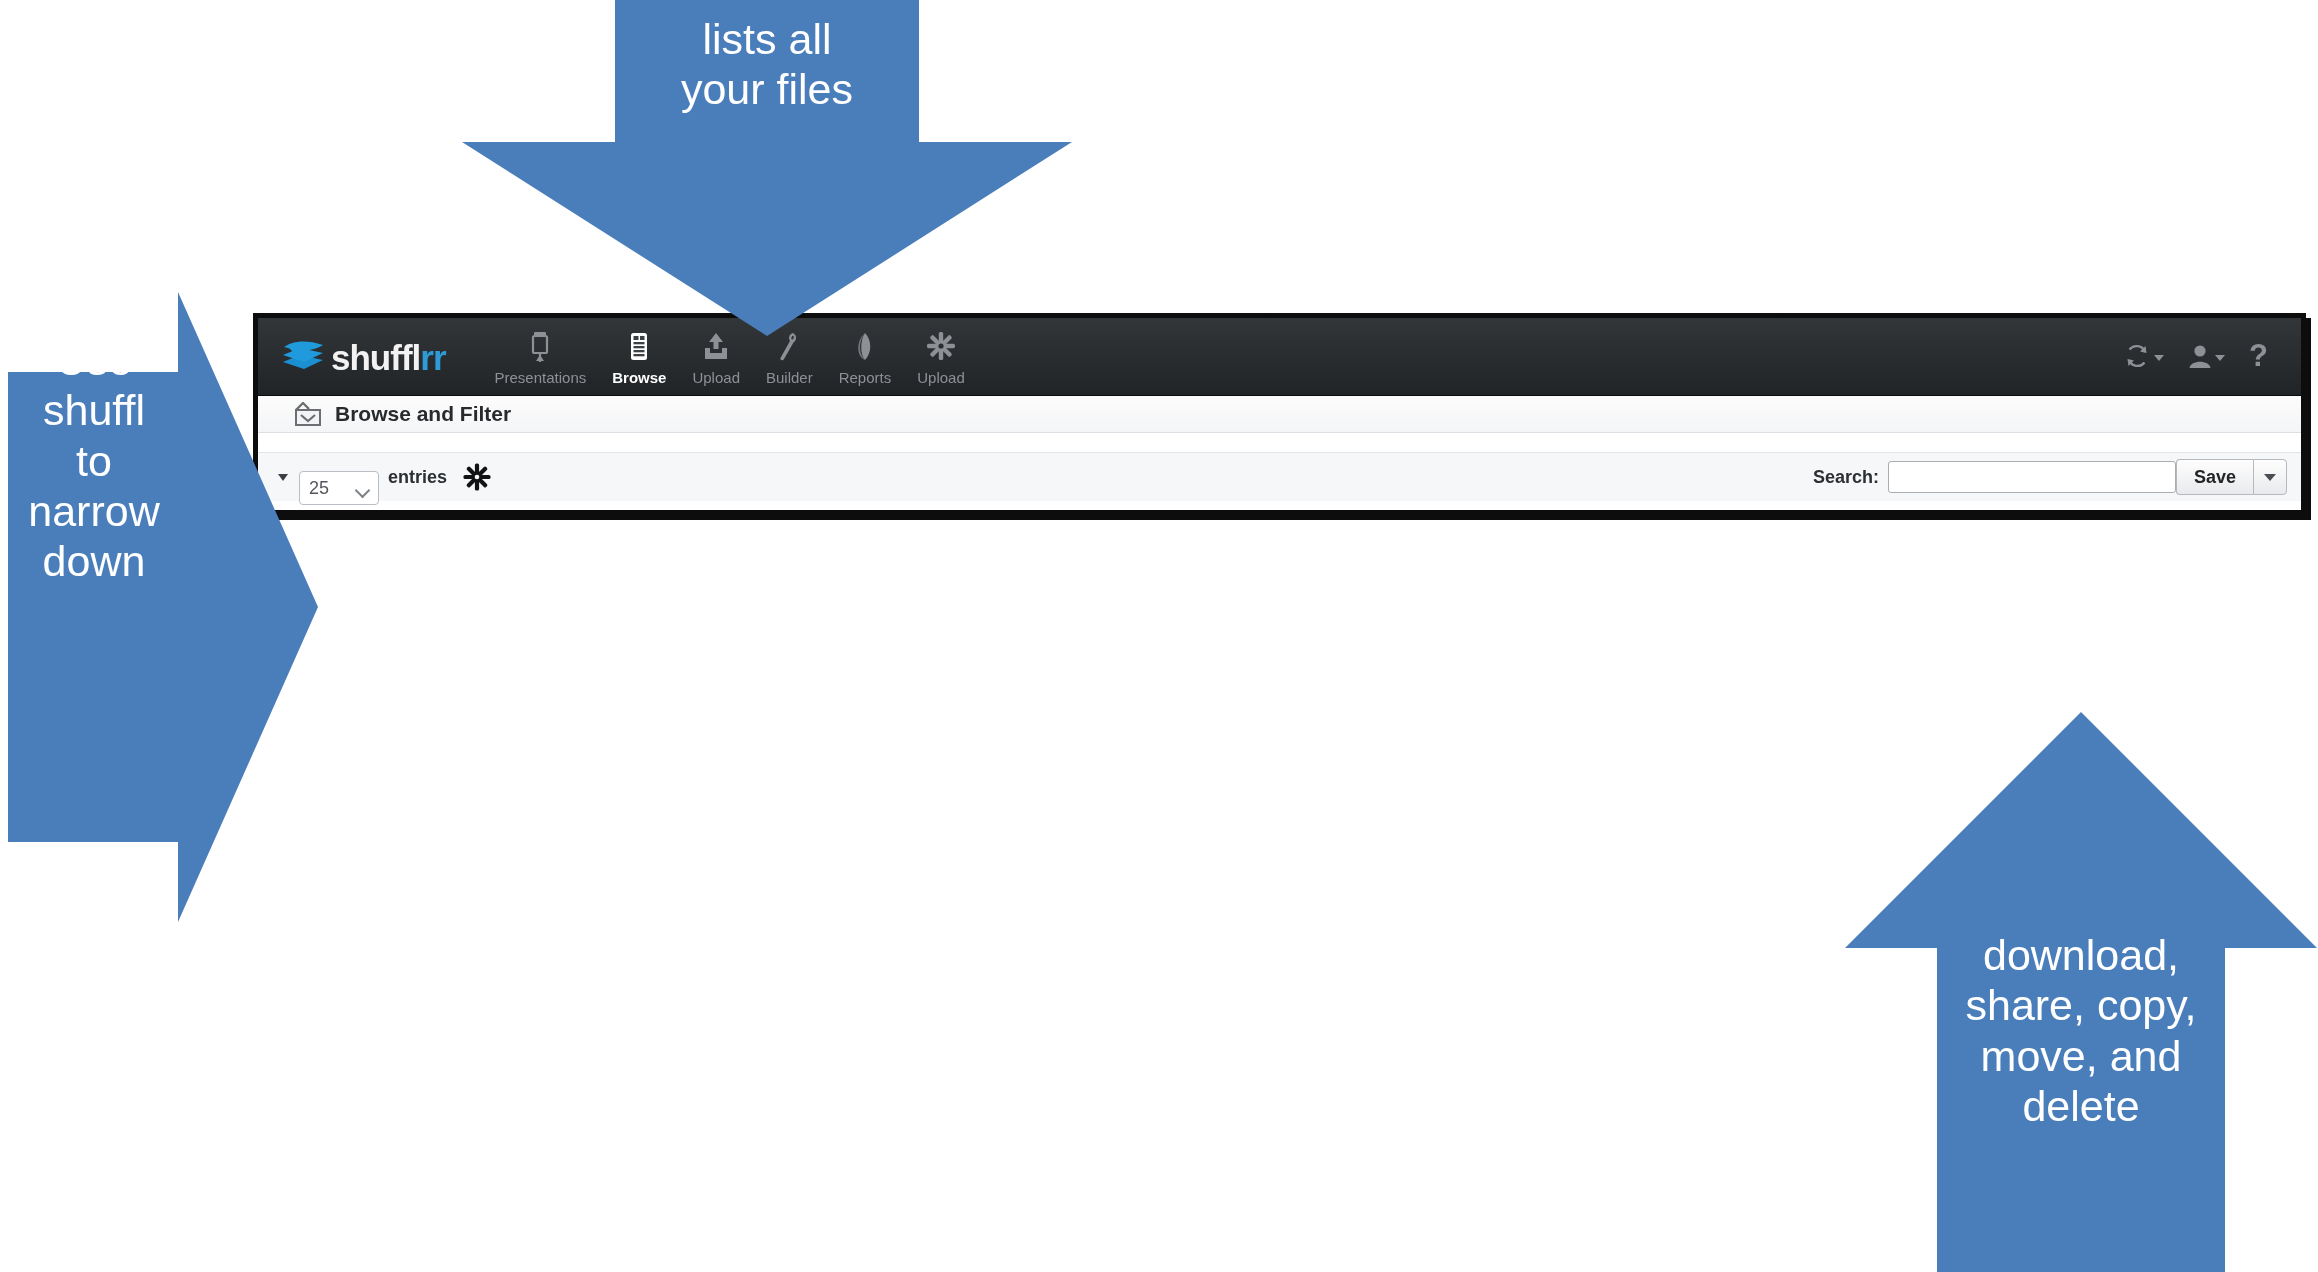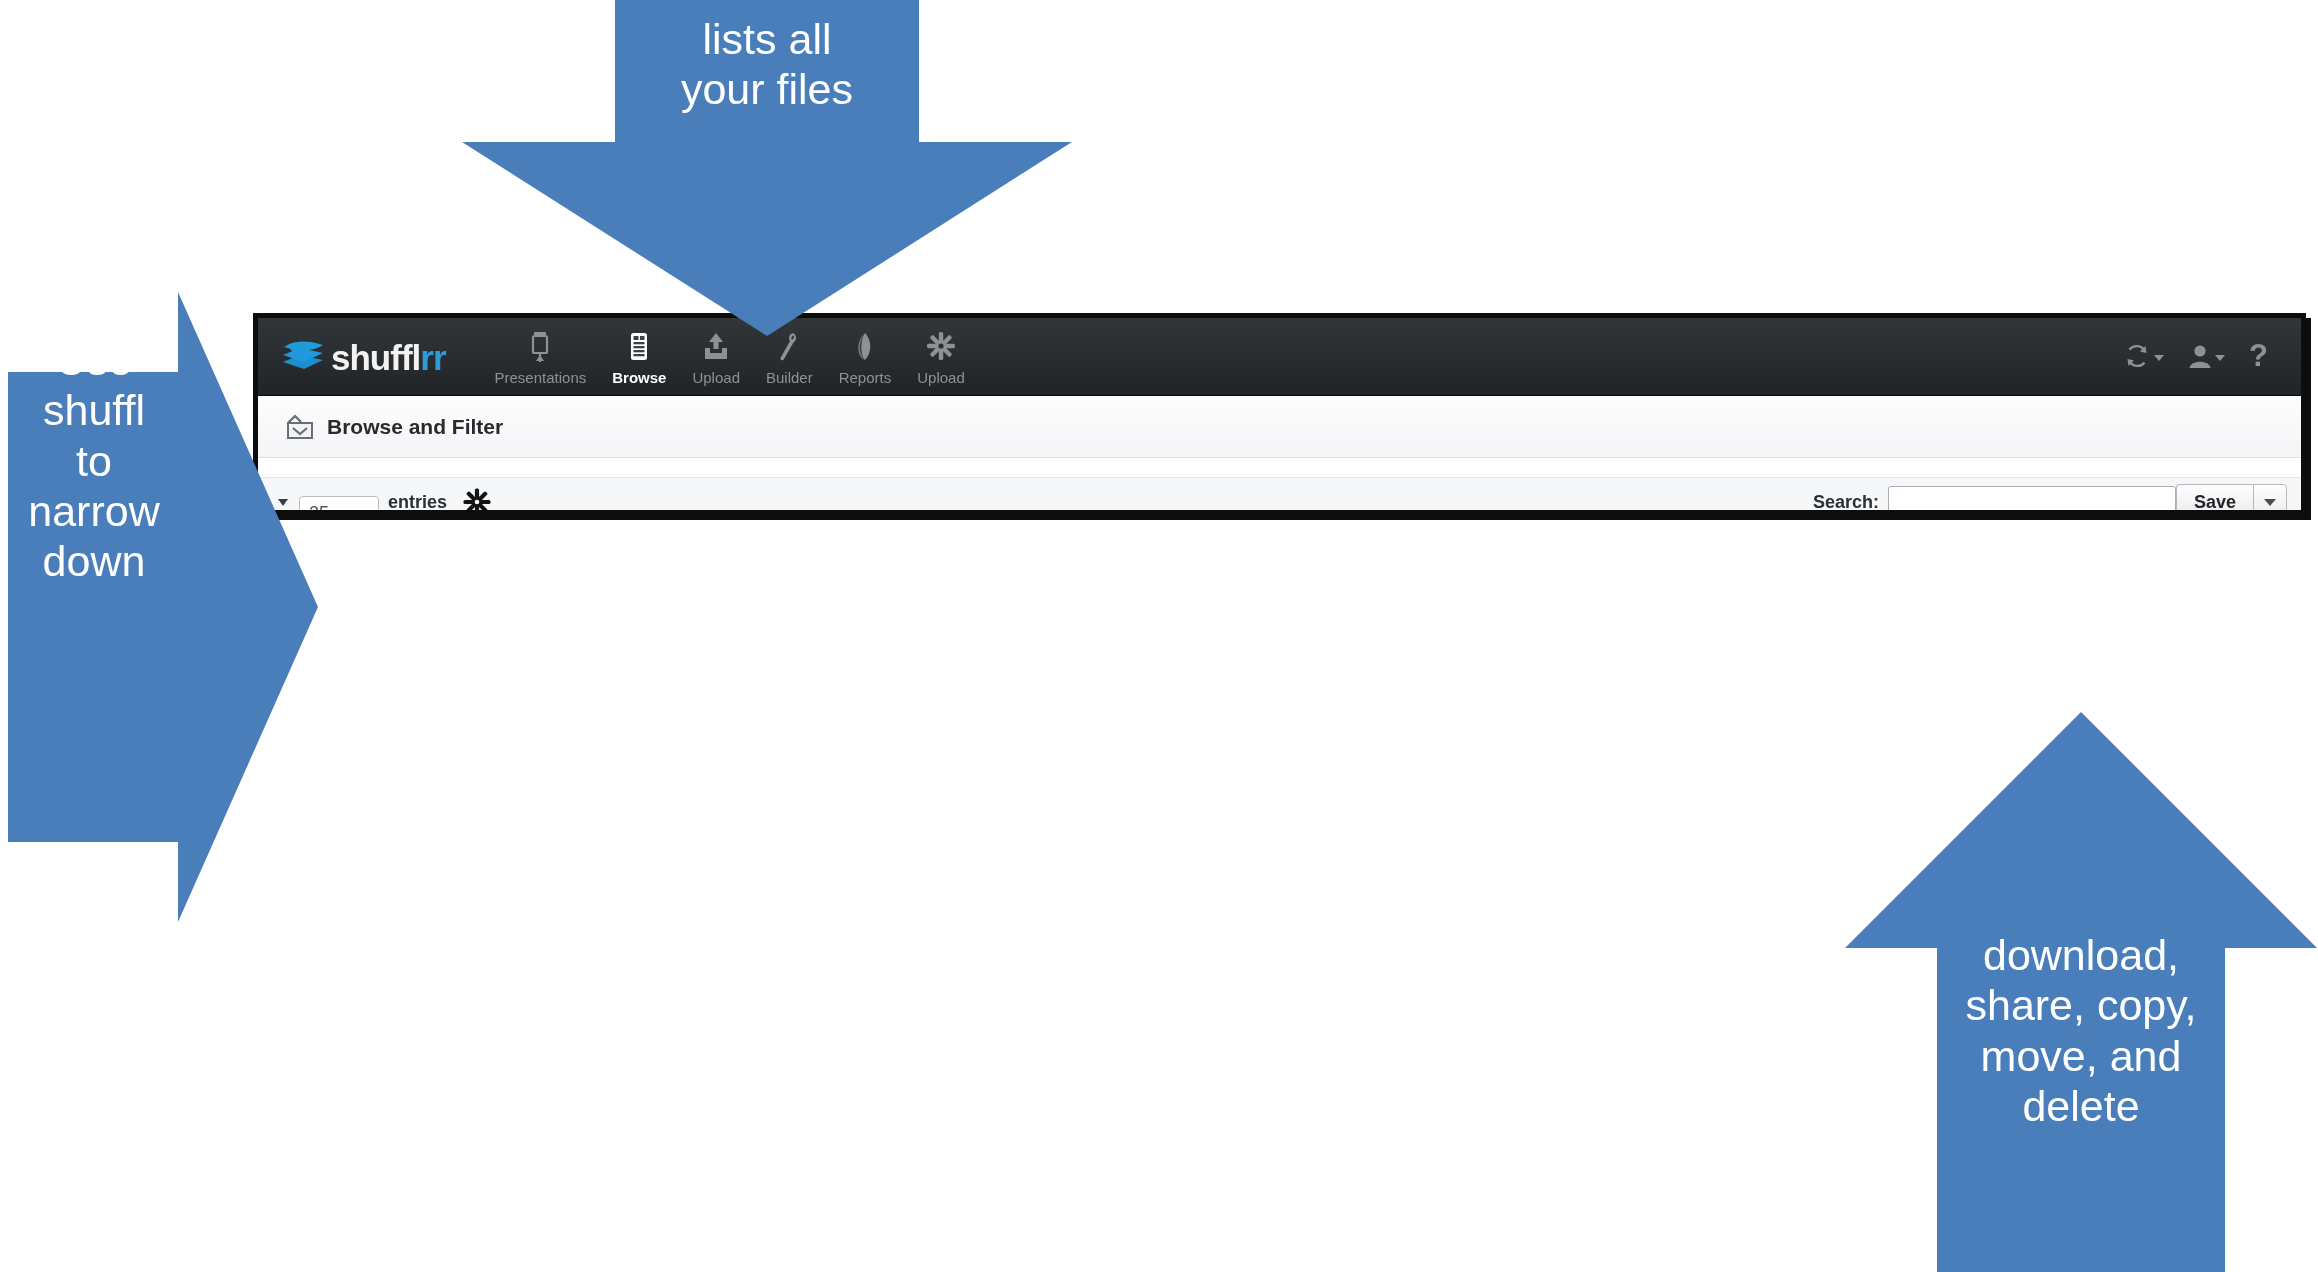--- a/index.html
+++ b/index.html
@@ -100,24 +100,24 @@
   }
   .caret-sm {
     width: 0; height: 0; border-left: 5px solid transparent;
     border-right: 5px solid transparent; border-top: 6px solid #8d9196;
     margin-top: 4px;
   }
   .qmark { color: #8d9196; font-size: 31px; font-weight: bold; line-height: 1; }
 
   
   .title-band {
-    height: 62px;
+    height: 37px;
     background: linear-gradient(to bottom, #fcfcfc 0%, #f4f5f7 100%);
     border-bottom: 1px solid #dcdfe3;
-    display: flex; align-items: center; padding-left: 28px;
+    display: flex; align-items: center; padding-left: 36px;
   }
   .title-icon { margin-right: 11px; display: flex; align-items: center; }
   .title-text { font-size: 21px; font-weight: bold; color: #282b2e; }
 
   .subband {
     height: 20px;
     background: #ffffff;
     border-bottom: 1px solid #e2e4e8;
   }
 

